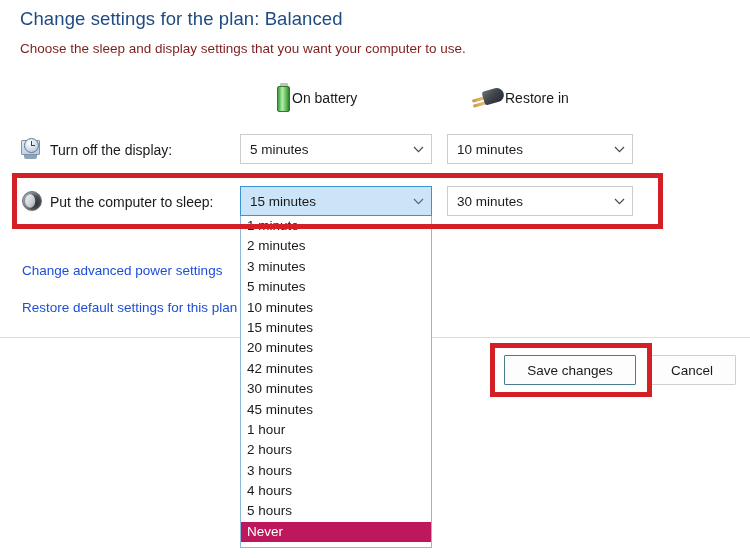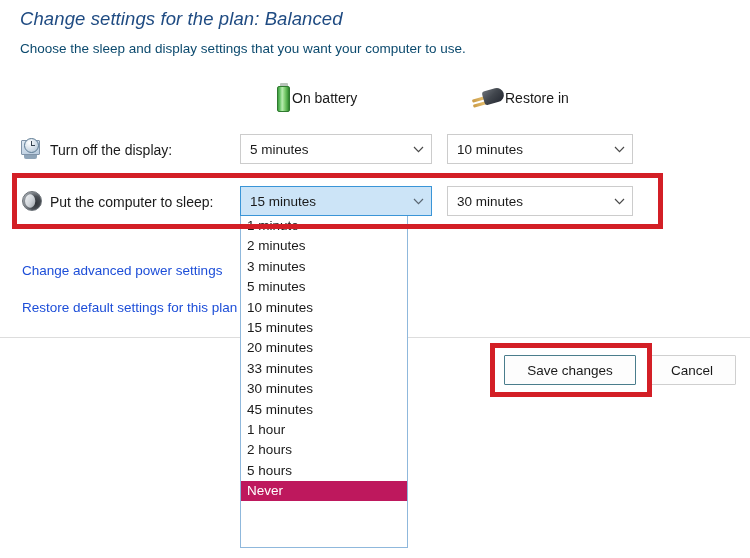--- a/index.html
+++ b/index.html
@@ -19,28 +19,27 @@
 
   
   .page-title {
     position: absolute;
     left: 20px;
     top: 8px;
     font-size: 18.5px;
     color: #1f4b82;
     white-space: nowrap;
     letter-spacing: 0.1px;
-    font-style: italic;
   }
   .page-subtitle {
     position: absolute;
     left: 20px;
     top: 41px;
     font-size: 13.5px;
-    color: #0c4a6e;
+    color: #7f1d1d;
     white-space: nowrap;
   }
 
   
   .col-head {
     position: absolute;
     top: 82px;
     height: 32px;
     display: flex;
     align-items: center;
@@ -289,21 +288,21 @@
     left: 648px;
     top: 355px;
     width: 88px;
   }
 
   
   .dropdown-list {
     position: absolute;
     left: 240px;
     top: 216px;
-    width: 168px;
+    width: 192px;
     height: 332px;
     background: #ffffff;
     border: 1px solid #8fb8dc;
     border-top: none;
     box-sizing: border-box;
     z-index: 30;
     overflow: hidden;
   }
   .dd-item {
     height: 20.4px;
@@ -427,23 +426,25 @@
 <div class="btn btn-cancel">Cancel</div>
 
 <div class="dropdown-list" id="dropdown-list">
     <div class="dd-item">1 minute</div>
     <div class="dd-item">2 minutes</div>
     <div class="dd-item">3 minutes</div>
     <div class="dd-item">5 minutes</div>
     <div class="dd-item">10 minutes</div>
     <div class="dd-item">15 minutes</div>
     <div class="dd-item">20 minutes</div>
-    <div class="dd-item">33 minutes</div>
+    <div class="dd-item">42 minutes</div>
     <div class="dd-item">30 minutes</div>
     <div class="dd-item">45 minutes</div>
     <div class="dd-item">1 hour</div>
     <div class="dd-item">2 hours</div>
+    <div class="dd-item">3 hours</div>
+    <div class="dd-item">4 hours</div>
     <div class="dd-item">5 hours</div>
     <div class="dd-item selected">Never</div>
   </div>
 
 <div class="annot annot-sleep"></div>
 <div class="annot annot-save"></div>
 
 </body></html>

